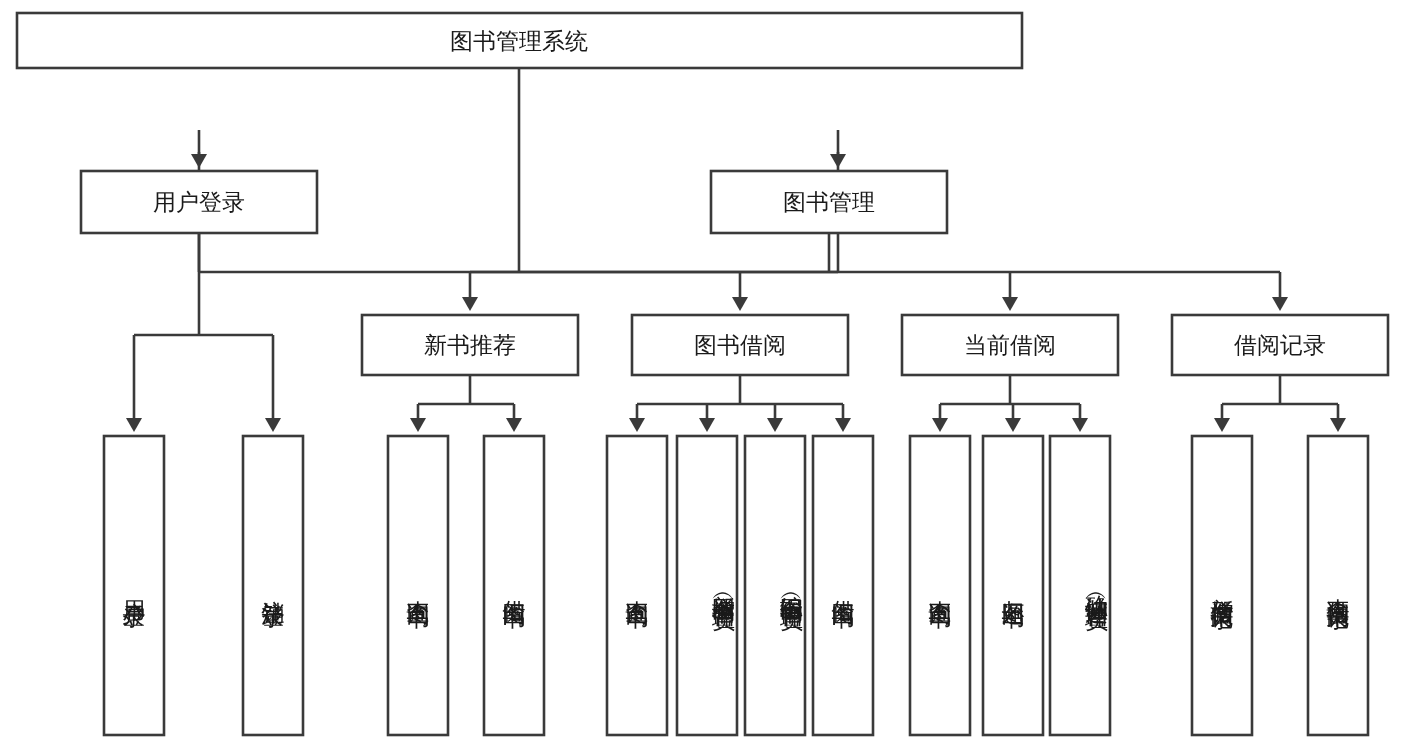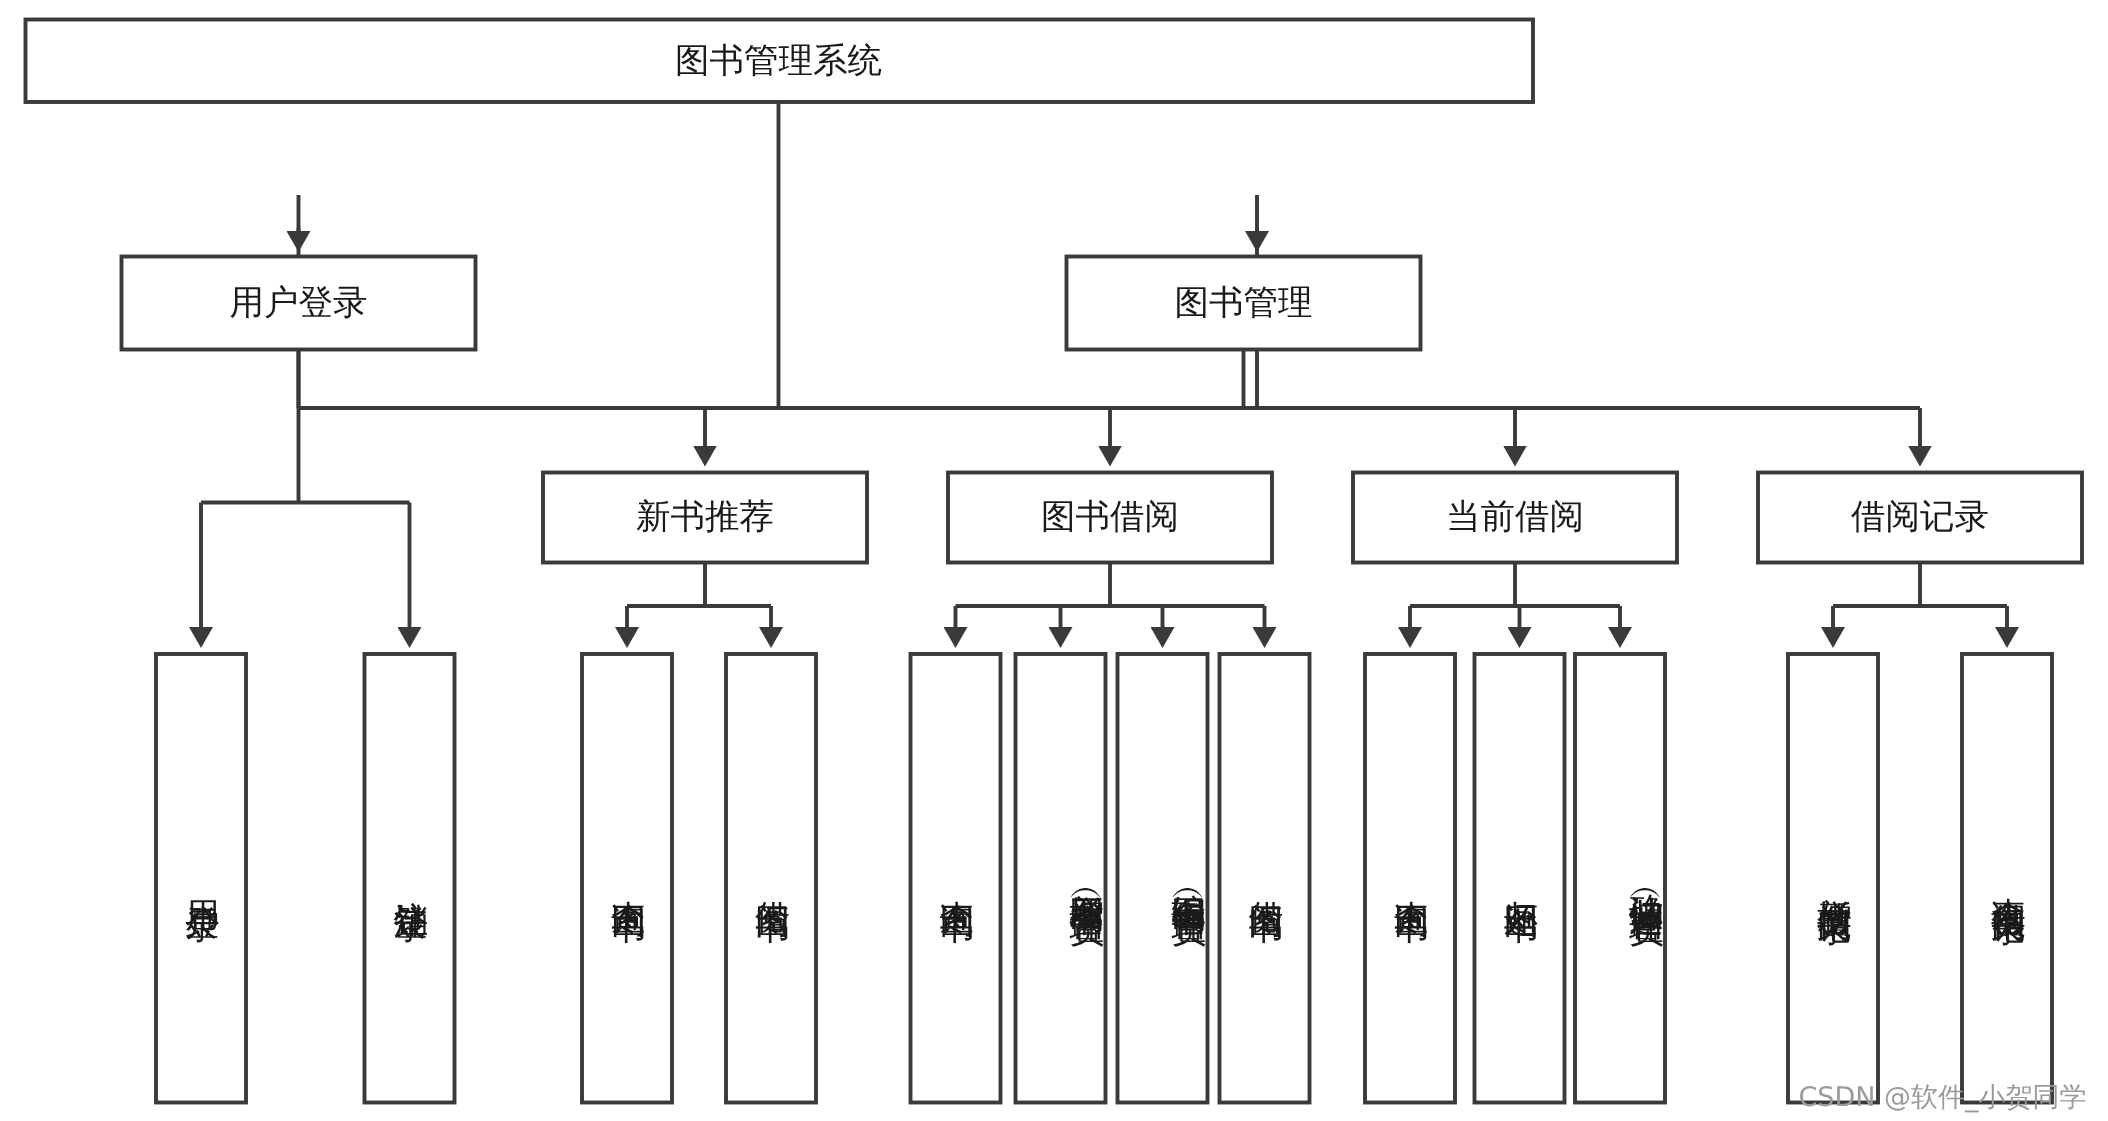--- a/index.html
+++ b/index.html
@@ -199,14 +199,13 @@
   <div class="vlabel" style="left:607px; top:436px; width:60px; height:299px;">查询图书</div>
   <div class="vlabel" style="left:677px; top:440px; width:60px; height:291px; align-items:flex-start;">新增图书（管理员）</div>
   <div class="vlabel" style="left:745px; top:440px; width:60px; height:291px; align-items:flex-start;">编辑图书（管理员）</div>
   <div class="vlabel" style="left:813px; top:436px; width:60px; height:299px;">借阅图书</div>
   <div class="vlabel" style="left:910px; top:436px; width:60px; height:299px;">查询图书</div>
   <div class="vlabel" style="left:983px; top:436px; width:60px; height:299px;">归还图书</div>
   <div class="vlabel" style="left:1050px; top:440px; width:60px; height:291px; align-items:flex-start;">确认归还（管理员）</div>
   <div class="vlabel" style="left:1192px; top:436px; width:60px; height:299px;">新增借阅记录</div>
   <div class="vlabel" style="left:1308px; top:436px; width:60px; height:299px;">查询借阅记录</div>
 
-  <div id="watermark">CSDN @软件_小贺同学</div>
 </div>
 
 </body></html>

